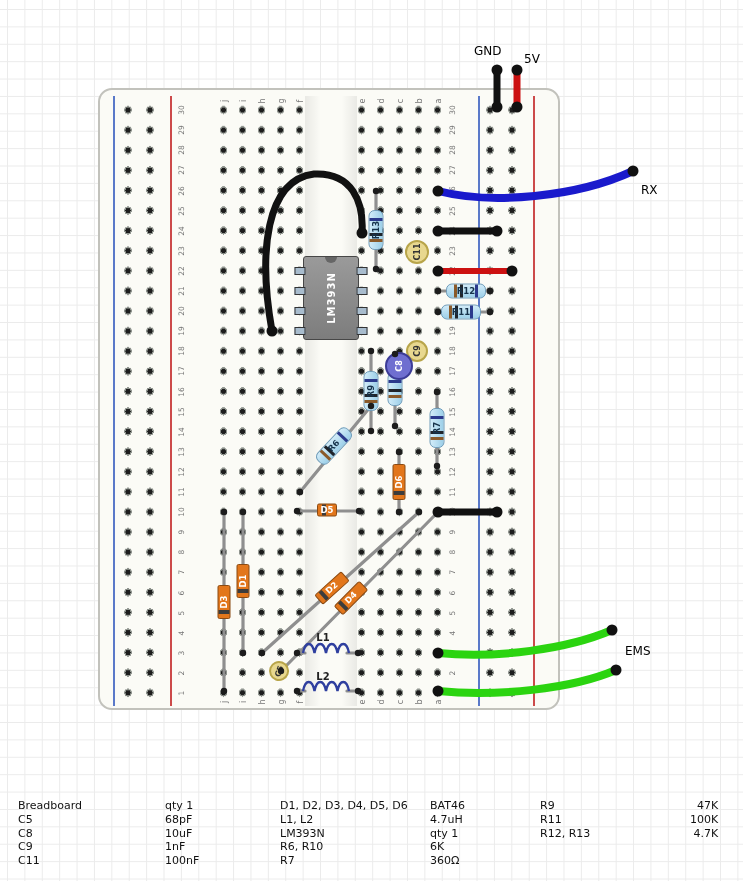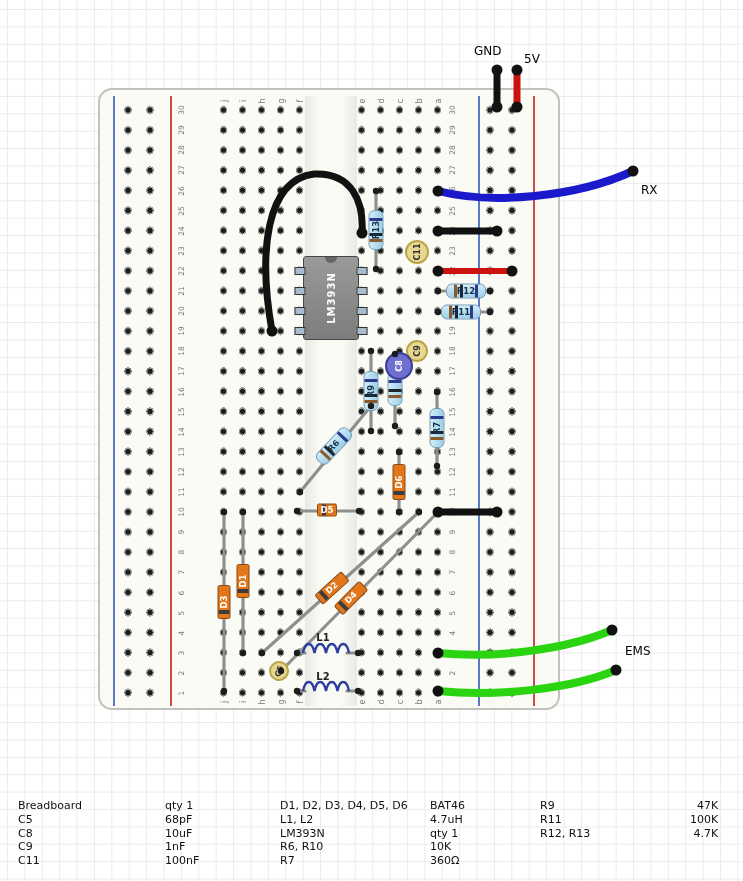--- a/index.html
+++ b/index.html
@@ -261,21 +261,21 @@
       <div class="pcell c5">100K</div>
       <div class="pcell c0">C8</div>
       <div class="pcell c1">10uF</div>
       <div class="pcell c2">LM393N</div>
       <div class="pcell c3">qty 1</div>
       <div class="pcell c4">R12, R13</div>
       <div class="pcell c5">4.7K</div>
       <div class="pcell c0">C9</div>
       <div class="pcell c1">1nF</div>
       <div class="pcell c2">R6, R10</div>
-      <div class="pcell c3">10K</div>
+      <div class="pcell c3">6K</div>
       <div class="pcell c4"></div>
       <div class="pcell c5"></div>
       <div class="pcell c0">C11</div>
       <div class="pcell c1">100nF</div>
       <div class="pcell c2">R7</div>
       <div class="pcell c3">360Ω</div>
       <div class="pcell c4"></div>
       <div class="pcell c5"></div>
     </div>
 <div class="bnum" style="left: 181px; top: 693px; transform: translate(-50%, -50%) rotate(-90deg);">1</div>

